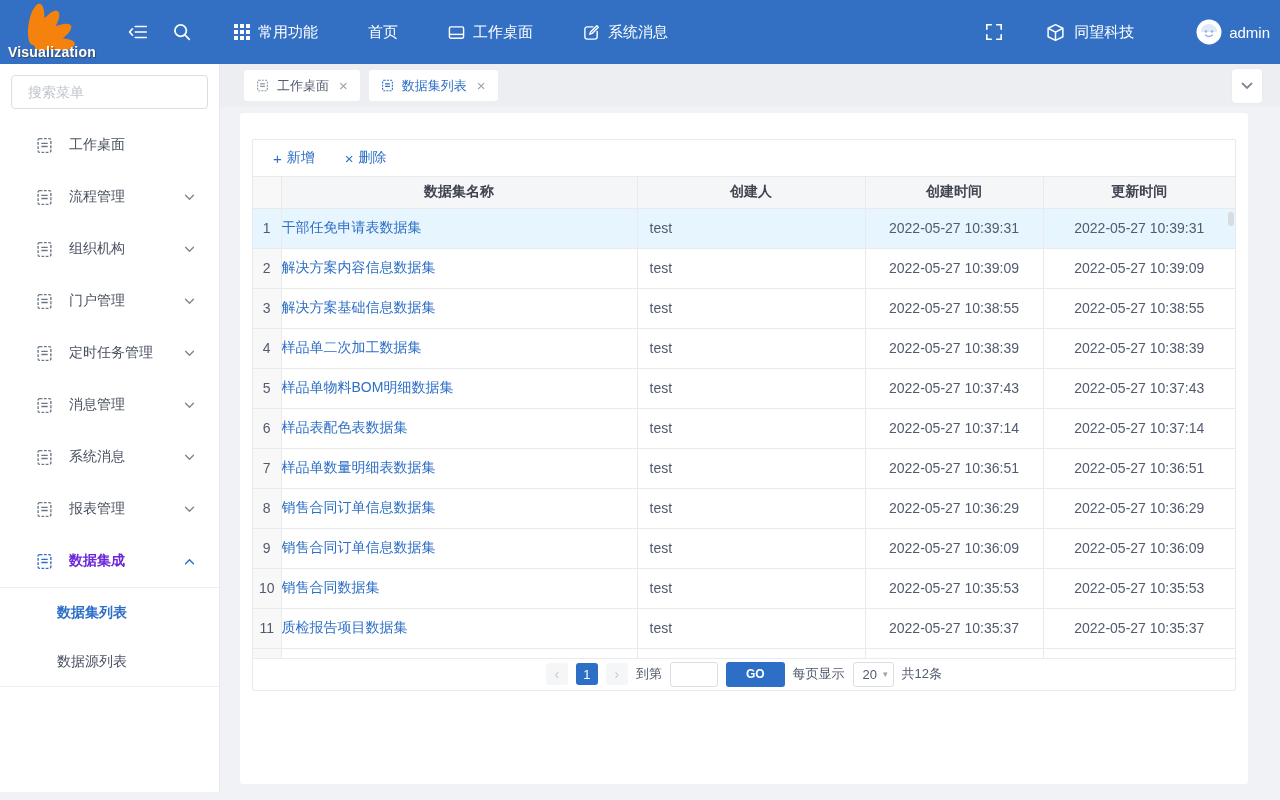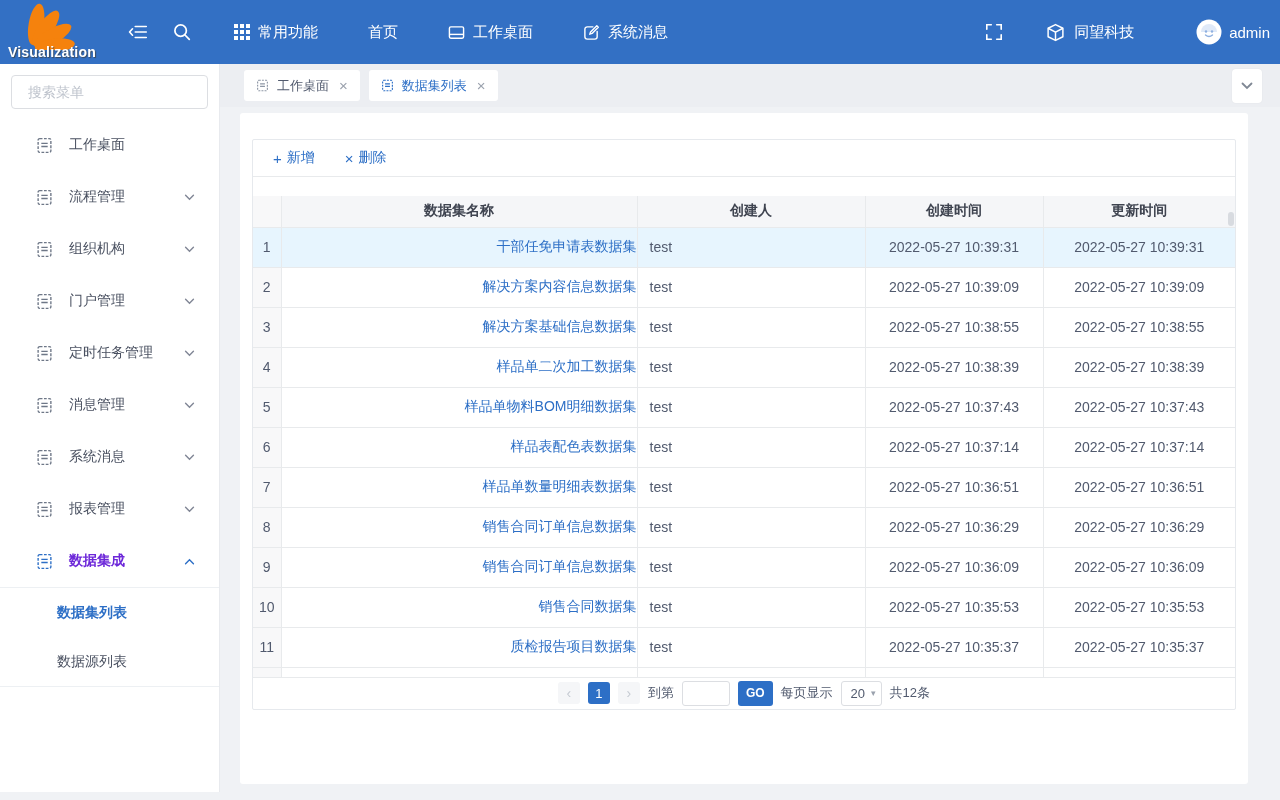--- a/index.html
+++ b/index.html
@@ -84,46 +84,46 @@
     border:none; border-radius:4px; font-size:14px; cursor:pointer; font-family:inherit; }
 
   
   .table-box { border:1px solid #e6e9ed; border-radius:2px; margin-top:14px; background:#fff;
     position:relative; }
   .tb-toolbar { height:37px; display:flex; align-items:center; gap:30px; padding:0 20px;
     border-bottom:1px solid #e8eaec; }
   .tool-link { display:flex; align-items:center; gap:5px; color:#2d6fc6; font-size:14px;
     cursor:pointer; }
   .tool-glyph { font-size:15px; line-height:1; }
-  table.ds { width:100%; border-collapse:collapse; table-layout:fixed;margin-top:19px; }
+  table.ds { width:100%; border-collapse:collapse; table-layout:fixed; }
   .ds th { height:31px; background:#f5f6f8; font-size:14px; font-weight:bold; color:#3f4450;
     text-align:center; border-right:1px solid #e8eaec; border-bottom:1px solid #e8eaec; }
   .ds th:last-child, .ds td:last-child { border-right:none; }
   .ds td { height:40px; border-right:1px solid #e8eaec; border-bottom:1px solid #e8eaec;
     font-size:14px; color:#515a6e; background:#fff; overflow:hidden; white-space:nowrap; }
   .c-idx { background:#f8f8f9 !important; text-align:center; color:#808695; font-size:13px; }
-  .c-name { padding-left:12px; text-align:right; }
+  .c-name { text-align:left; }
   .row-link { color:#2d6fc6; text-decoration:none; cursor:pointer; }
   .c-creator { padding-left:12px; text-align:left; }
   .c-time { text-align:center; }
   tr.highlight td { background:#e7f5fe !important; }
   tr.partial td { height:10px; border-bottom:1px solid #e8eaec; }
   .scroll-thumb { position:absolute; right:1px; top:72px; width:6px; height:14px;
     background:#d8dbe0; border-radius:3px; }
 
   
   .pager { height:31px; display:flex; align-items:center; justify-content:center; gap:8px;
     font-size:13px; color:#515a6e; }
   .pg-btn { width:22px; height:22px; background:#f5f6f8; border-radius:3px; display:flex;
     align-items:center; justify-content:center; color:#c5cad2; font-size:14px; cursor:pointer; }
   .pg-page { width:22px; height:22px; background:#2d6fc6; border-radius:3px; color:#fff;
     display:flex; align-items:center; justify-content:center; font-size:13px; cursor:pointer; }
   .pg-input { width:48px; height:25px; border:1px solid #dcdee2; border-radius:3px; outline:none;
     font-size:13px; text-align:center; font-family:inherit; }
-  .pg-go { height:25px; padding:0 8px; background:#2d6fc6; color:#fff; border:none;
+  .pg-go { height:25px; padding:0 20px; background:#2d6fc6; color:#fff; border:none;
     border-radius:3px; font-size:12px; font-weight:bold; cursor:pointer; font-family:inherit;text-align:right; }
   .pg-select { height:25px; border:1px solid #dcdee2; border-radius:3px; display:flex;
     align-items:center; padding:0 5px 0 9px; gap:6px; cursor:pointer; background:#fff; }
   .pg-select .sel-caret { font-size:9px; color:#9aa1ad; }
 </style>
 </head>
 <body>
 
 <div class="app-header">
   <div class="logo">

